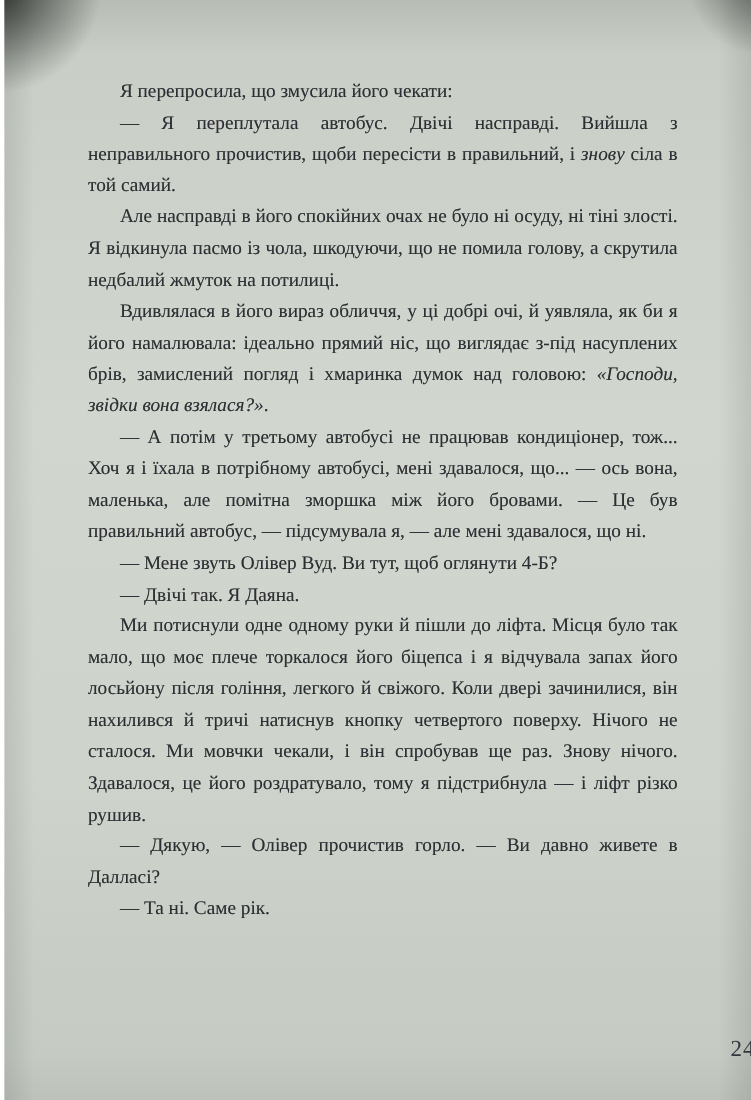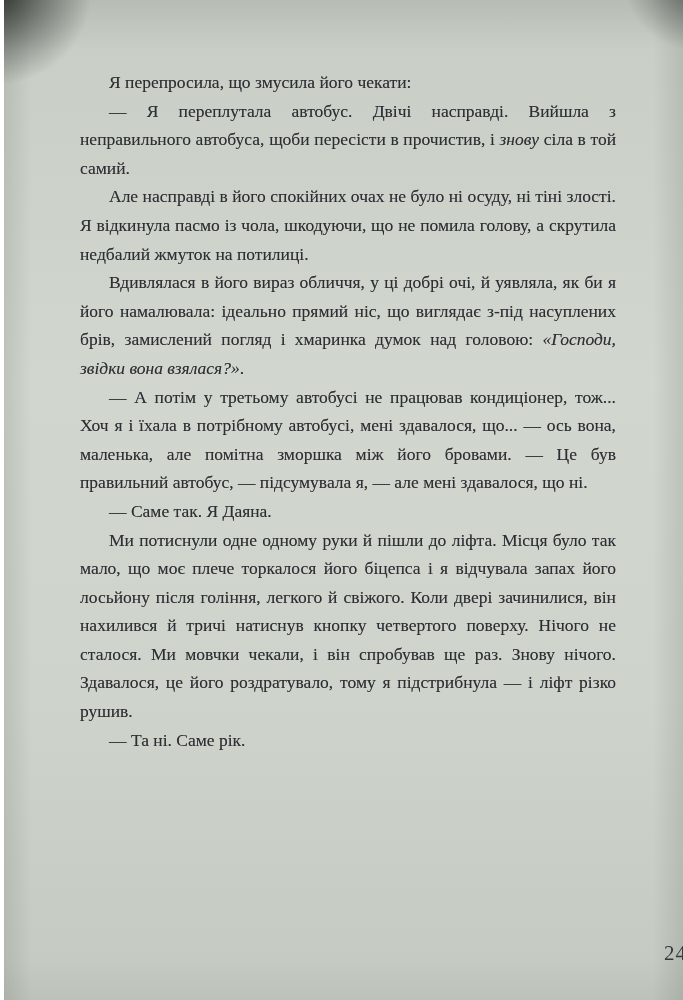--- a/index.html
+++ b/index.html
@@ -49,34 +49,36 @@
   }
 </style>
 </head>
 <body>
 
 <div class="photo">
   <div class="text-block">
 
     <p class="para">Я перепросила, що змусила його чекати:</p>
 
-    <p class="para"><span>— Я переплутала автобус. Двічі насправді. Вийшла з неправильного автобуса, щоби пересісти в прочистив, і </span><em>знову</em><span> сіла в той самий.</span></p>
+    <p class="para"><span>— Я переплутала автобус. Двічі насправді. Вийшла з неправильного прочистив, щоби пересісти в правильний, і </span><em>знову</em><span> сіла в той самий.</span></p>
 
     <p class="para">Але насправді в його спокійних очах не було ні осуду, ні тіні злості. Я відкинула пасмо із чола, шкодуючи, що не помила голову, а скрутила недбалий жмуток на потилиці.</p>
 
     <p class="para"><span>Вдивлялася в його вираз обличчя, у ці добрі очі, й уявляла, як би я його намалювала: ідеально прямий ніс, що виглядає з-під насуплених брів, замислений погляд і хмаринка думок над головою: </span><em>«Господи, звідки вона взялася?»</em><span>.</span></p>
 
     <p class="para">— А потім у третьому автобусі не працював кондиціонер, тож... Хоч я і їхала в потрібному автобусі, мені здавалося, що... — ось вона, маленька, але помітна зморшка між його бровами. — Це був правильний автобус, — підсумувала я, — але мені здавалося, що ні.</p>
 
 
+    <p class="para">— Мене звуть Олівер Вуд. Ви тут, щоб оглянути 4-Б?</p>
 
-    <p class="para">— Саме так. Я Даяна.</p>
+    <p class="para">— Двічі так. Я Даяна.</p>
 
     <p class="para">Ми потиснули одне одному руки й пішли до ліфта. Місця було так мало, що моє плече торкалося його біцепса і я відчувала запах його лосьйону після гоління, легкого й свіжого. Коли двері зачинилися, він нахилився й тричі натиснув кнопку четвертого поверху. Нічого не сталося. Ми мовчки чекали, і він спробував ще раз. Знову нічого. Здавалося, це його роздратувало, тому я підстрибнула — і ліфт різко рушив.</p>
 
+    <p class="para">— Дякую, — Олівер прочистив горло. — Ви давно живете в Далласі?</p>
 
     <p class="para">— Та ні. Саме рік.</p>
 
 
   </div>
 
   <div class="page-number">24</div>
 </div>
 
 </body></html>

